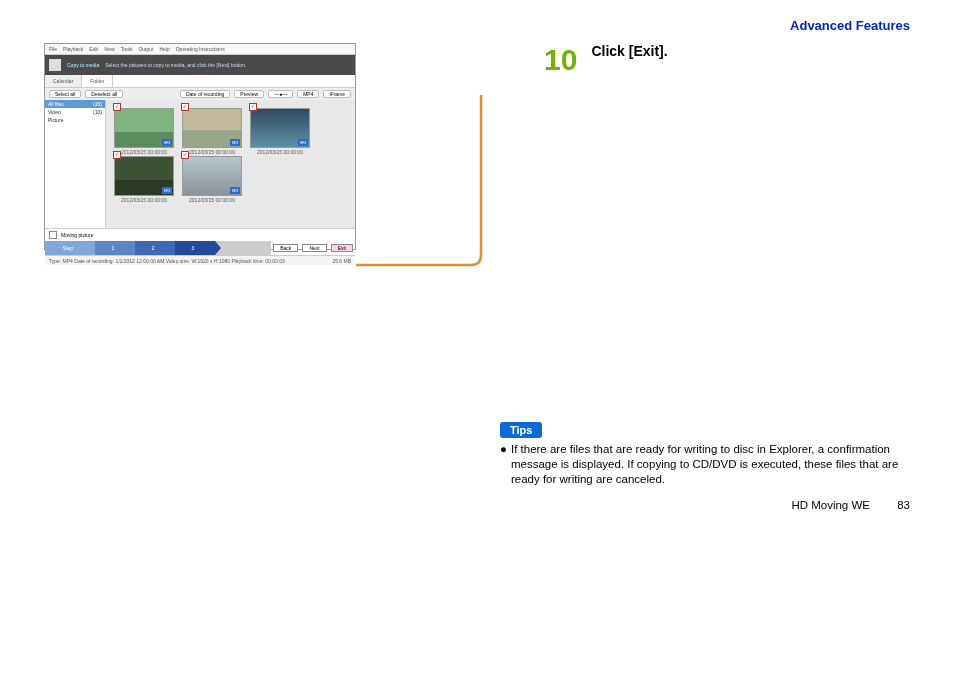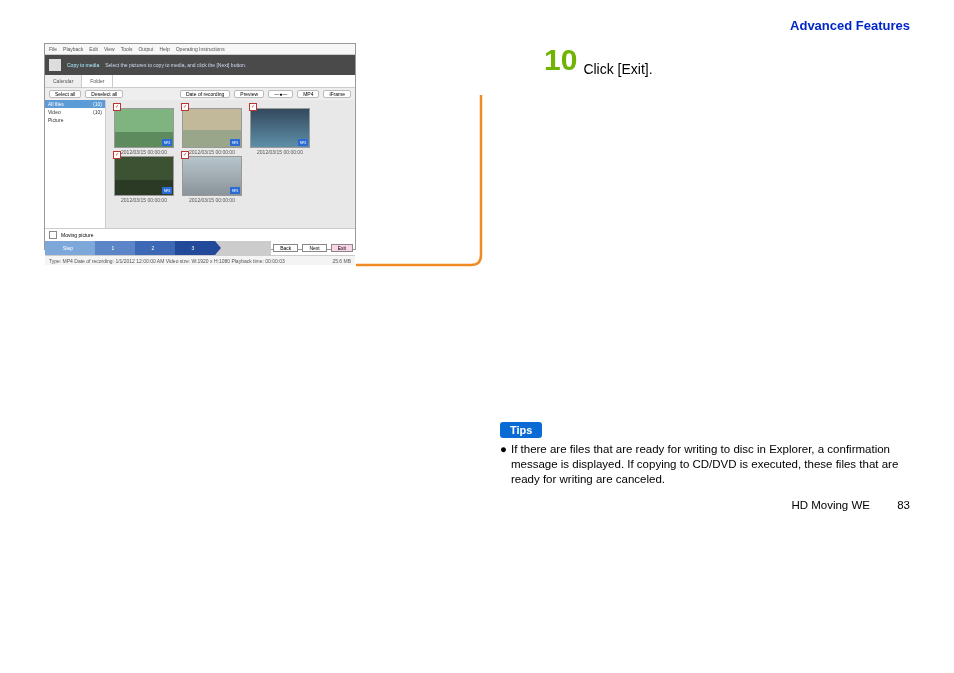--- a/index.html
+++ b/index.html
@@ -2,23 +2,23 @@
 <html><head>
 <meta charset="utf-8">
 <style>
 html,body{margin:0;padding:0;font-family:Arial,Helvetica,sans-serif;background:#fff;color:#000}
 .page{width:954px;height:525px;position:relative;box-sizing:border-box;padding:18px 44px 0 44px}
 .section-label{color:#0026c9;font-weight:bold;font-size:13px;text-align:right;margin-bottom:6px}
 .title-bar{background:#0b2ea9;color:#fff;font-weight:bold;font-size:14px;padding:6px 12px;border-radius:10px}
 .content{display:flex;margin-top:10px;gap:0}
 .left-col{width:370px;position:relative}
 .right-col{flex:1;padding-left:130px;position:relative}
-.step{display:flex;align-items:flex-end;gap:6px}
+.step{display:flex;align-items:flex-start;gap:14px}
 .step-num{color:#6fb400;font-size:30px;font-weight:bold}
-.step-text{font-size:14px;font-weight:normal}
+.step-text{font-size:14px;font-weight:bold}
 
 .shot{border:1px solid #999;width:312px;height:207px;background:#fff;font-size:5px;position:relative;box-sizing:border-box}
 .shot-menu{height:10px;background:#f7f7f7;border-bottom:1px solid #ccc;display:flex;gap:6px;padding:0 4px;align-items:center;color:#555}
 .shot-banner{height:20px;background:#4a4a4a;display:flex;align-items:center;color:#aef;padding:0 4px;gap:6px}
 .shot-banner .icon{width:12px;height:12px;background:#ddd}
 .shot-tabs{height:12px;border-bottom:1px solid #ccc;display:flex}
 .tab{padding:0 8px;border-right:1px solid #ccc;display:flex;align-items:center;background:#eee;color:#555}
 .tab.active{background:#fff}
 .shot-toolbar{height:12px;background:#eee;display:flex;align-items:center;gap:4px;padding:0 4px}
 .tbtn{background:#fff;border:1px solid #bbb;padding:0 5px;border-radius:2px}

